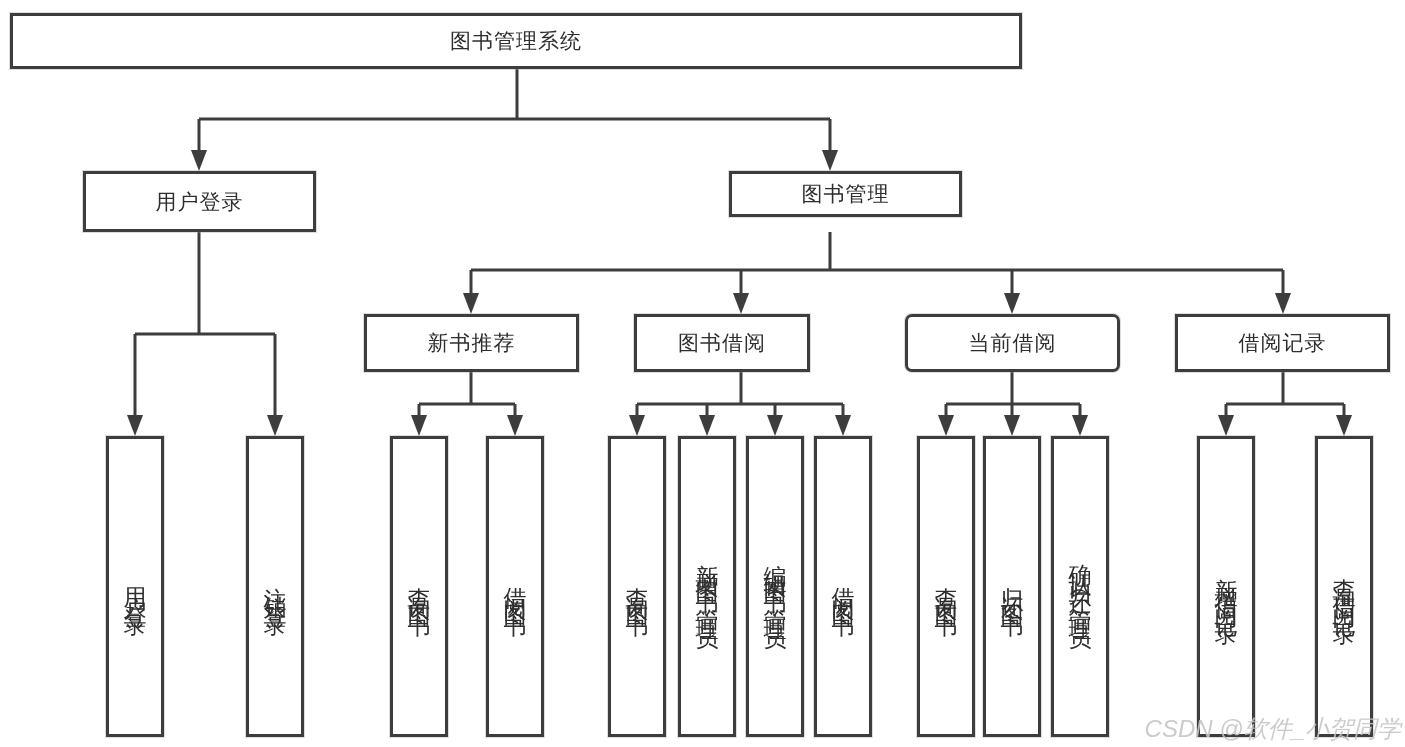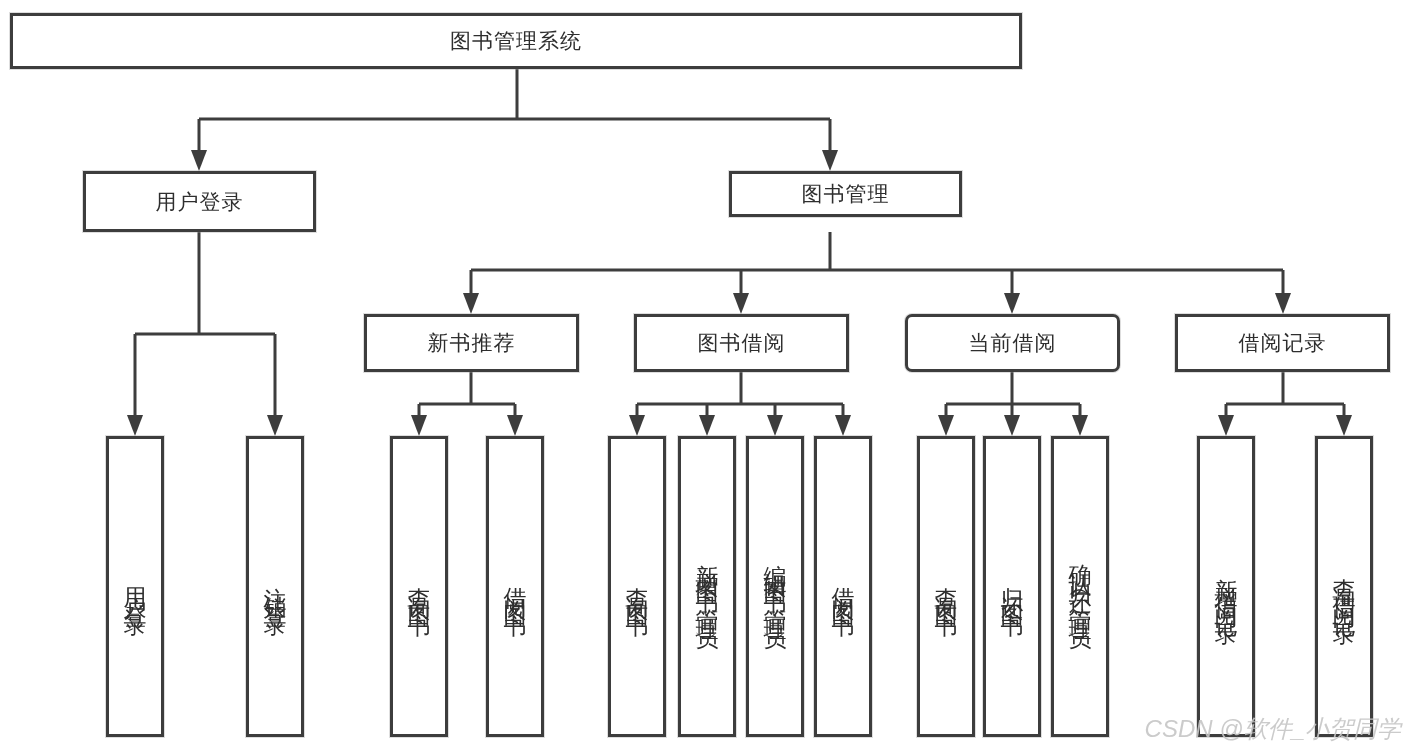--- a/index.html
+++ b/index.html
@@ -91,21 +91,21 @@
     <polygon points="1218,415 1234,415 1226,436"></polygon>
     <polygon points="1336,415 1352,415 1344,436"></polygon>
   </svg>
 
   <div class="box hbox" style="left:10px;top:13px;width:1012px;height:56px;text-align:right;">图书管理系统</div>
 
   <div class="box hbox" style="left:83px;top:171px;width:233px;height:61px;">用户登录</div>
   <div class="box hbox" style="left:714px;top:171px;width:233px;height:46px;margin-left:15px;">图书管理</div>
 
   <div class="box hbox" style="left:364px;top:314px;width:215px;height:58px;font-family:Liberation Serif, serif;">新书推荐</div>
-  <div class="box hbox" style="left:634px;top:314px;width:215px;height:58px;">图书借阅</div>
+  <div class="box hbox" style="left:634px;top:314px;width:176px;height:58px;">图书借阅</div>
   <div class="box hbox" style="left:905px;top:314px;width:215px;height:58px;border-radius:7px;">当前借阅</div>
   <div class="box hbox" style="left:1175px;top:314px;width:215px;height:58px;">借阅记录</div>
 
   <div class="box vbox" style="left:106px;">用户登录</div>
   <div class="box vbox" style="left:246px;">注销登录</div>
 
   <div class="box vbox" style="left:390px;">查询图书</div>
   <div class="box vbox" style="left:486px;">借阅图书</div>
 
   <div class="box vbox" style="left:608px;">查询图书</div>

